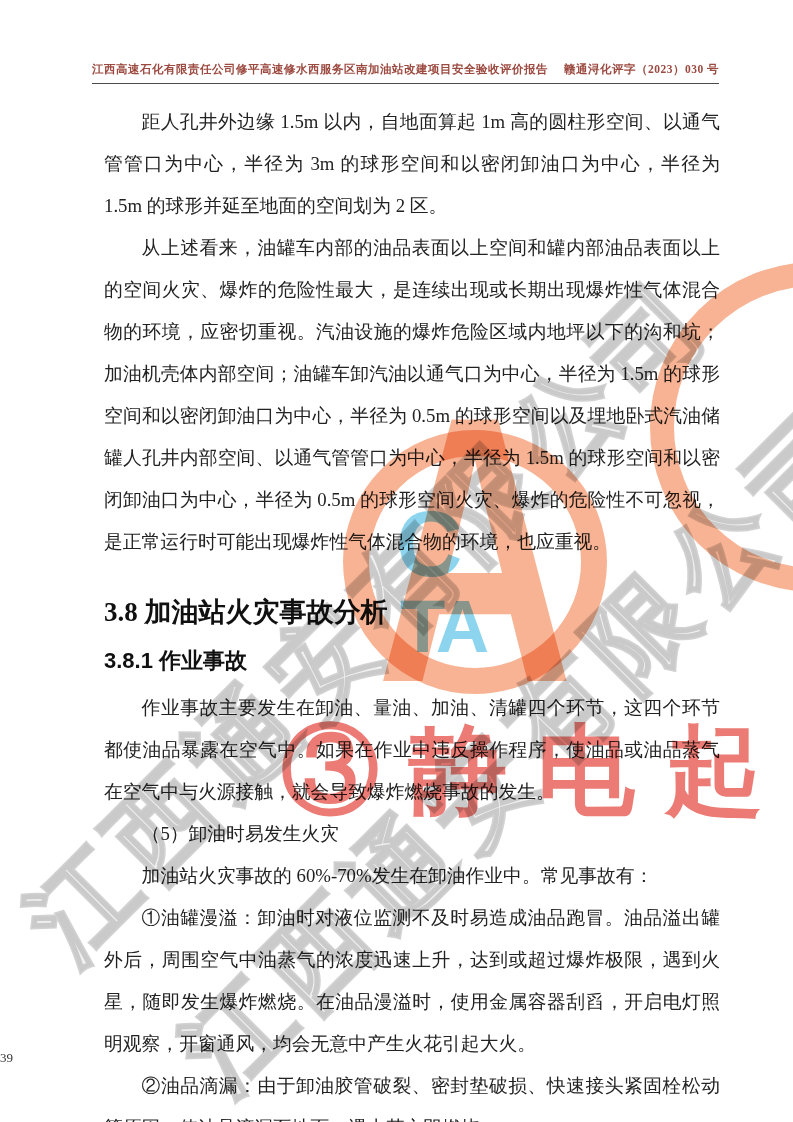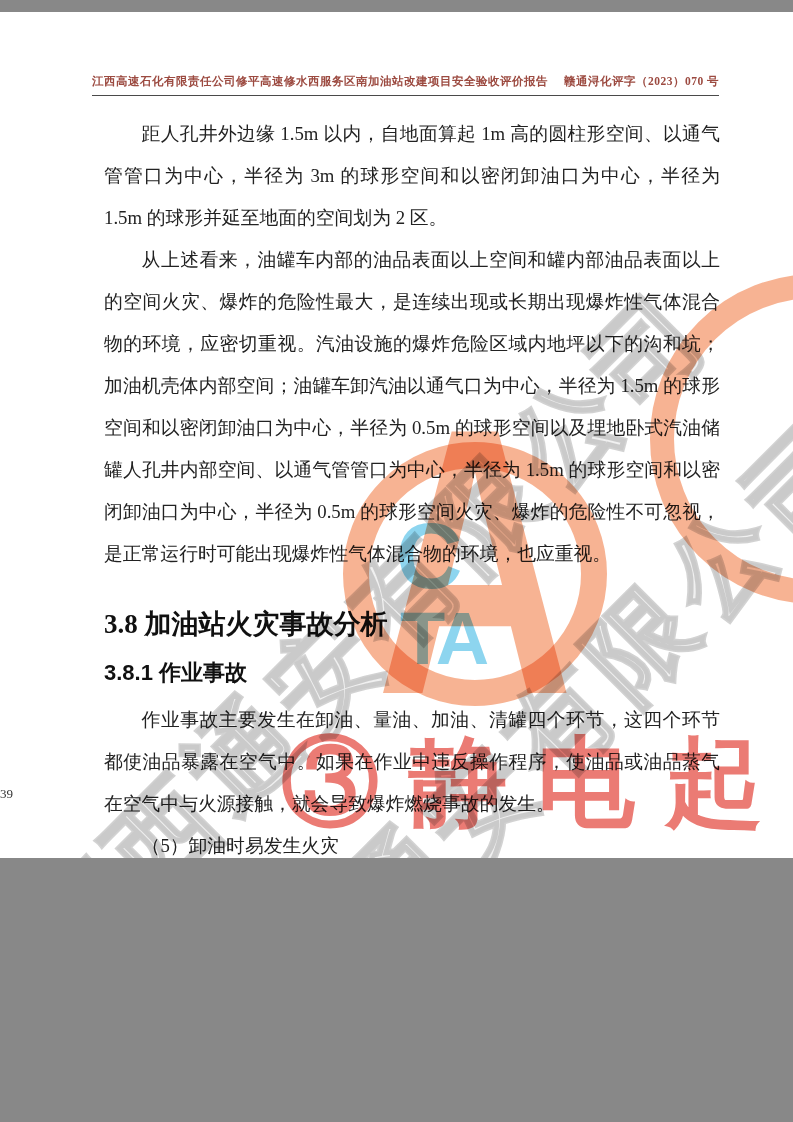--- a/index.html
+++ b/index.html
@@ -1,19 +1,19 @@
 <!DOCTYPE html>
 <html><head>
 <meta charset="utf-8">
 <style>
   html,body{margin:0;padding:0;background:#888;}
   .page{
     position:relative;
-    width:793px;height:846px;
-    margin:12px auto;
+    width:793px;height:1122px;
+    margin:0 auto;
     background:#ffffff;
     overflow:hidden;
     font-family:"Liberation Serif","DejaVu Serif",serif;
   }
   
   .header{
     position:absolute;left:92px;right:74px;top:62px;
     display:flex;justify-content:space-between;align-items:flex-end;
     padding-bottom:6px;
     border-bottom:1px solid #4a4a4a;
@@ -84,21 +84,21 @@
   .grey-a{left:10px;top:905px;}
   .grey-b{left:165px;top:1035px;}
 </style>
 </head>
 <body>
 
 <div class="page">
 
   <div class="header">
     <span class="hdr-left">江西高速石化有限责任公司修平高速修水西服务区南加油站改建项目安全验收评价报告</span>
-    <span class="hdr-right">赣通浔化评字（2023）070 号</span>
+    <span class="hdr-right">赣通浔化评字（2023）030 号</span>
   </div>
 
   <div class="content">
     <p>距人孔井外边缘 1.5m 以内，自地面算起 1m 高的圆柱形空间、以通气管管口为中心，半径为 3m 的球形空间和以密闭卸油口为中心，半径为 1.5m 的球形并延至地面的空间划为 2 区。</p>
     <p>从上述看来，油罐车内部的油品表面以上空间和罐内部油品表面以上的空间火灾、爆炸的危险性最大，是连续出现或长期出现爆炸性气体混合物的环境，应密切重视。汽油设施的爆炸危险区域内地坪以下的沟和坑；加油机壳体内部空间；油罐车卸汽油以通气口为中心，半径为 1.5m 的球形空间和以密闭卸油口为中心，半径为 0.5m 的球形空间以及埋地卧式汽油储罐人孔井内部空间、以通气管管口为中心，半径为 1.5m 的球形空间和以密闭卸油口为中心，半径为 0.5m 的球形空间火灾、爆炸的危险性不可忽视，是正常运行时可能出现爆炸性气体混合物的环境，也应重视。</p>
     <div class="h1">3.8 加油站火灾事故分析</div>
     <div class="h2">3.8.1 作业事故</div>
     <p>作业事故主要发生在卸油、量油、加油、清罐四个环节，这四个环节都使油品暴露在空气中。如果在作业中违反操作程序，使油品或油品蒸气在空气中与火源接触，就会导致爆炸燃烧事故的发生。</p>
     <p>（5）卸油时易发生火灾</p>
     <p>加油站火灾事故的 60%-70%发生在卸油作业中。常见事故有：</p>

